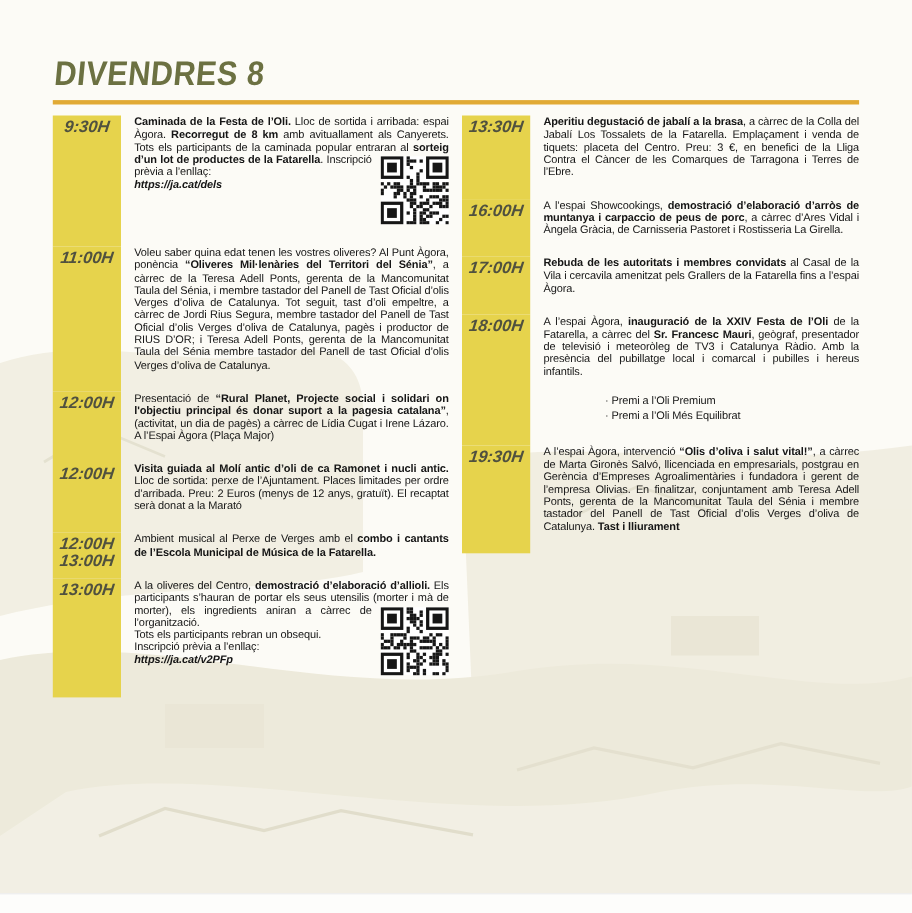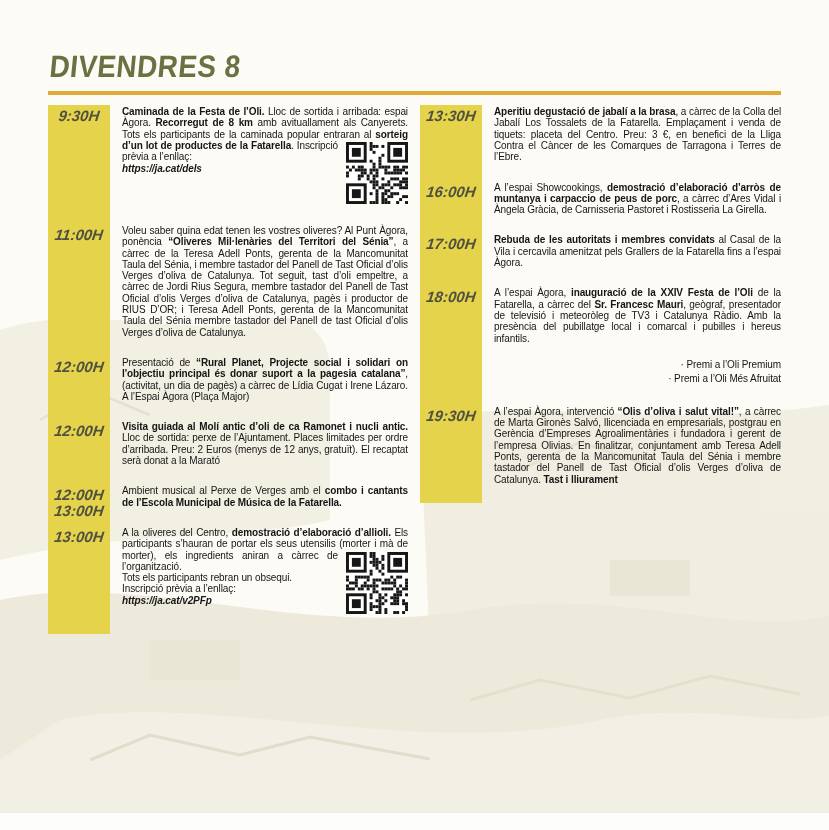--- a/index.html
+++ b/index.html
@@ -28,21 +28,21 @@
     background:#e6d34c;color:#50513f;
     font-weight:bold;font-style:italic;font-size:15px;line-height:1.05;
     text-align:center;padding-top:3px;
   }
   .time-cell div{transform:skewX(-7deg);}
   .body-cell{
     padding:1px 0 18px 12px;
     font-size:10px;line-height:1.13;text-align:justify;
     letter-spacing:-.1px;
   }
-  .para + .para{margin-top:14px;text-align:right;}
+  .para + .para{margin-top:14px;}
   .b{font-weight:bold;}
   .i{font-style:italic;}
   .premi-list{padding-left:56px;text-align:left;line-height:1.45;}
   .qr{float:right;width:62px;height:62px;margin:2px 0 2px 8px;}
   .qr svg{display:block;}
 </style>
 </head>
 <body>
 
 <svg class="sketch" viewBox="0 0 829 830" xmlns="http://www.w3.org/2000/svg" aria-hidden="true">
@@ -391,21 +391,21 @@
         <div class="body-cell">
           <div class="para"><span class="b">Rebuda de les autoritats i membres convidats</span><span> al Casal de la Vila i cercavila amenitzat pels Grallers de la Fatarella fins a l’espai Àgora.</span></div>
         </div>
         <div class="time-cell">
           <div>18:00H</div>
         </div>
         <div class="body-cell">
           <div class="para"><span>A l’espai Àgora, </span><span class="b">inauguració de la XXIV Festa de l’Oli</span><span> de la Fatarella, a càrrec del </span><span class="b">Sr. Francesc Mauri</span><span>, geògraf, presentador de televisió i meteoròleg de TV3 i Catalunya Ràdio. Amb la presència del pubillatge local i comarcal i pubilles i hereus infantils.</span></div>
           <div class="para premi-list">
             <div>· Premi a l’Oli Premium</div>
-            <div>· Premi a l’Oli Més Afruitat</div>
+            <div>· Premi a l’Oli Més Equilibrat</div>
           </div>
         </div>
         <div class="time-cell">
           <div>19:30H</div>
         </div>
         <div class="body-cell">
           <div class="para"><span>A l’espai Àgora, intervenció </span><span class="b">“Olis d’oliva i salut vital!”</span><span>, a càrrec de Marta Gironès Salvó, llicenciada en empresarials, postgrau en Gerència d’Empreses Agroalimentàries i fundadora i gerent de l’empresa Olivias. En finalitzar, conjuntament amb Teresa Adell Ponts, gerenta de la Mancomunitat Taula del Sénia i membre tastador del Panell de Tast Oficial d’olis Verges d’oliva de Catalunya. </span><span class="b">Tast i lliurament</span></div>
         </div>
       </div>
   </div>

